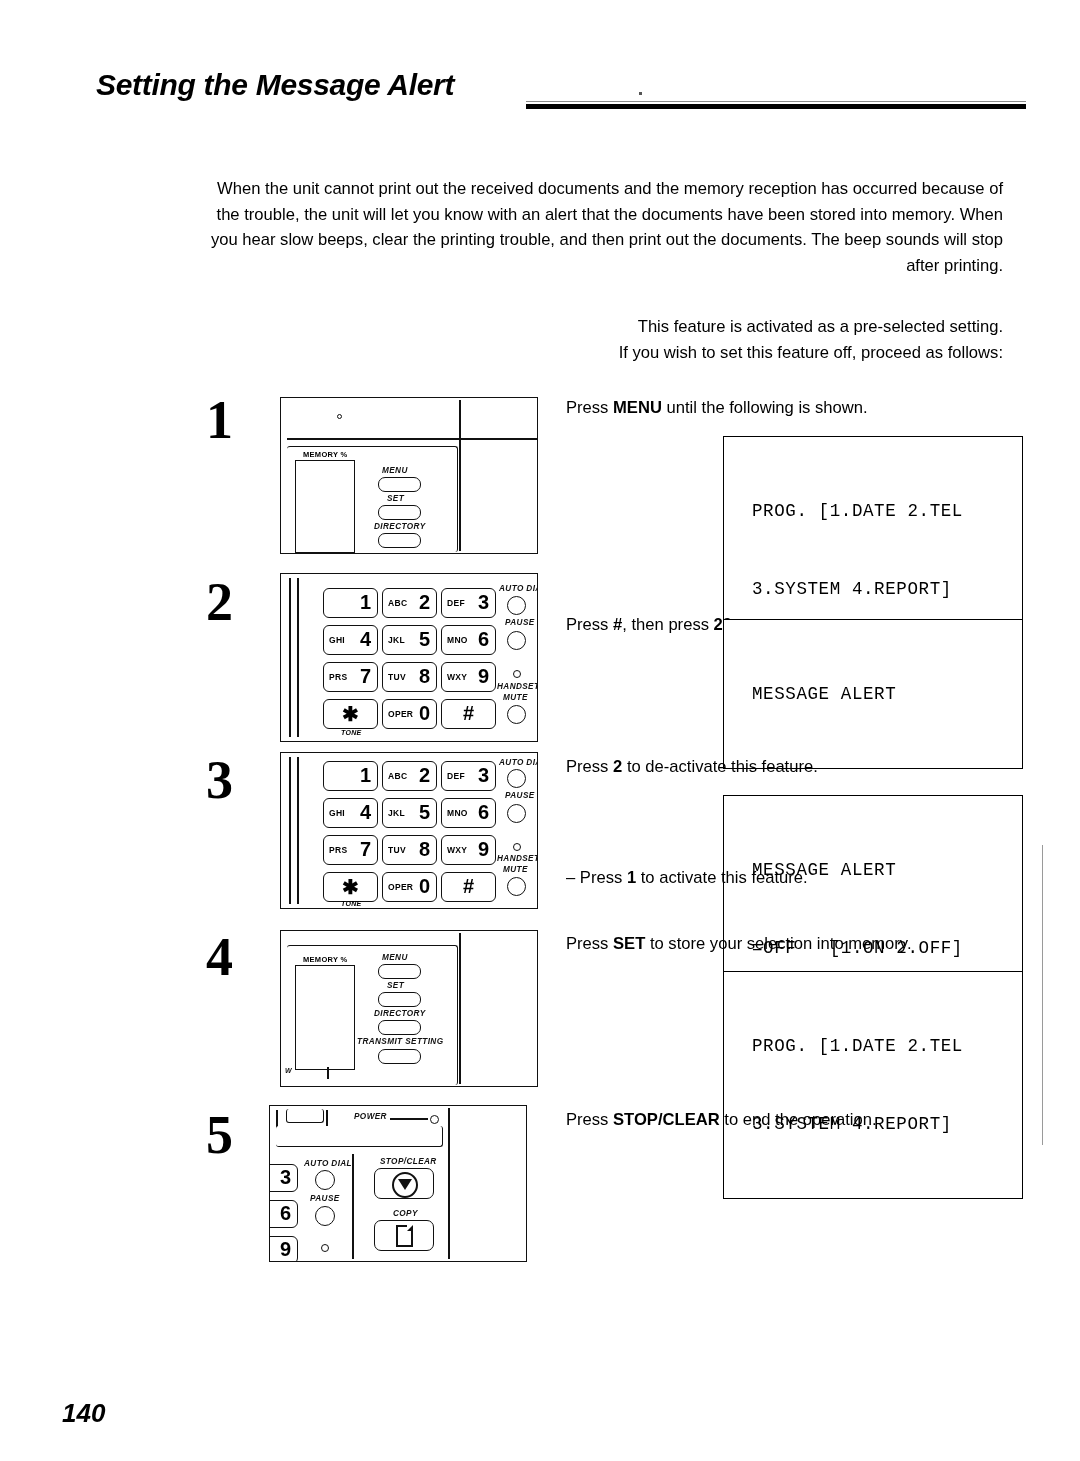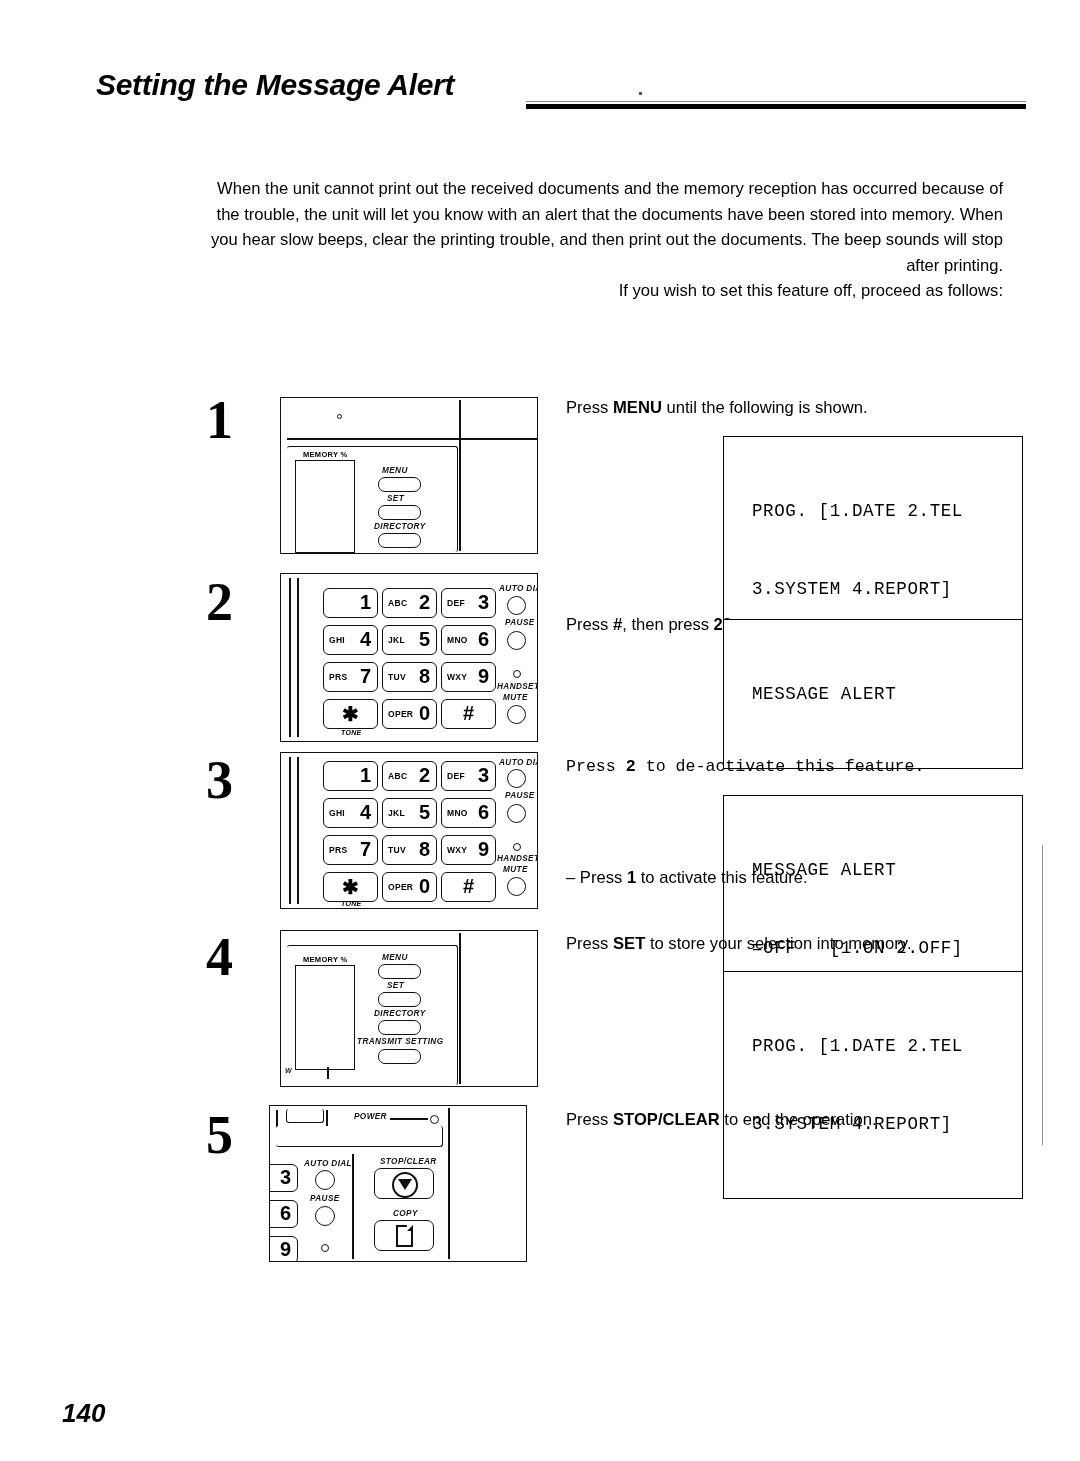--- a/index.html
+++ b/index.html
@@ -146,20 +146,21 @@
 
   <div class="header">
     <div class="header-title">Setting the Message Alert</div>
     <div class="header-rule-thin"></div>
     <div class="header-rule"></div>
     <div class="header-speck"></div>
   </div>
 
   <div class="intro">
     <p>When the unit cannot print out the received documents and the memory reception has occurred because of the trouble, the unit will let you know with an alert that the documents have been stored into memory. When you hear slow beeps, clear the printing trouble, and then print out the documents. The beep sounds will stop after printing.</p>
+    <p class="para2">This feature is activated as a pre-selected setting.</p>
     <p>If you wish to set this feature off, proceed as follows:</p>
   </div>
 
   <div class="steps">
 
     <div class="step">
       <div class="step-num" style="left:206px; top:393px;">1</div>
 
       <div class="illus" style="left:280px; top:397px; width:256px; height:155px;">
         <div class="pn-line" style="left:6px; top:40px; width:250px; height:2px;"></div>
@@ -325,21 +326,21 @@
         <div class="pn-lbl" style="left:218px; top:5px;">AUTO DIAL</div>
         <div class="pn-circ" style="left:226px; top:16px; width:17px; height:17px;"></div>
         <div class="pn-lbl" style="left:224px; top:38px;">PAUSE</div>
         <div class="pn-circ" style="left:226px; top:51px; width:17px; height:17px;"></div>
         <div class="pn-dot" style="left:232px; top:90px; width:6px; height:6px;"></div>
         <div class="pn-lbl" style="left:216px; top:101px;">HANDSET</div>
         <div class="pn-lbl" style="left:222px; top:112px;">MUTE</div>
         <div class="pn-circ" style="left:226px; top:124px; width:17px; height:17px;"></div>
       </div>
 
-      <div class="instr" style="left:566px; top:755px;font-family:Liberation Mono, monospace;">
+      <div class="instr" style="left:566px; top:755px;">
         <span>Press </span><b>2</b><span> to de-activate this feature.</span>
       </div>
 
       <div class="lcd" style="left:723px; top:795px; width:270px;">
         <div>MESSAGE ALERT</div>
         <div>=OFF   [1.ON 2.OFF]</div>
       </div>
 
       <div class="subnote" style="left:566px; top:868px;">
         <span>– Press </span><b>1</b><span> to activate this feature.</span>

